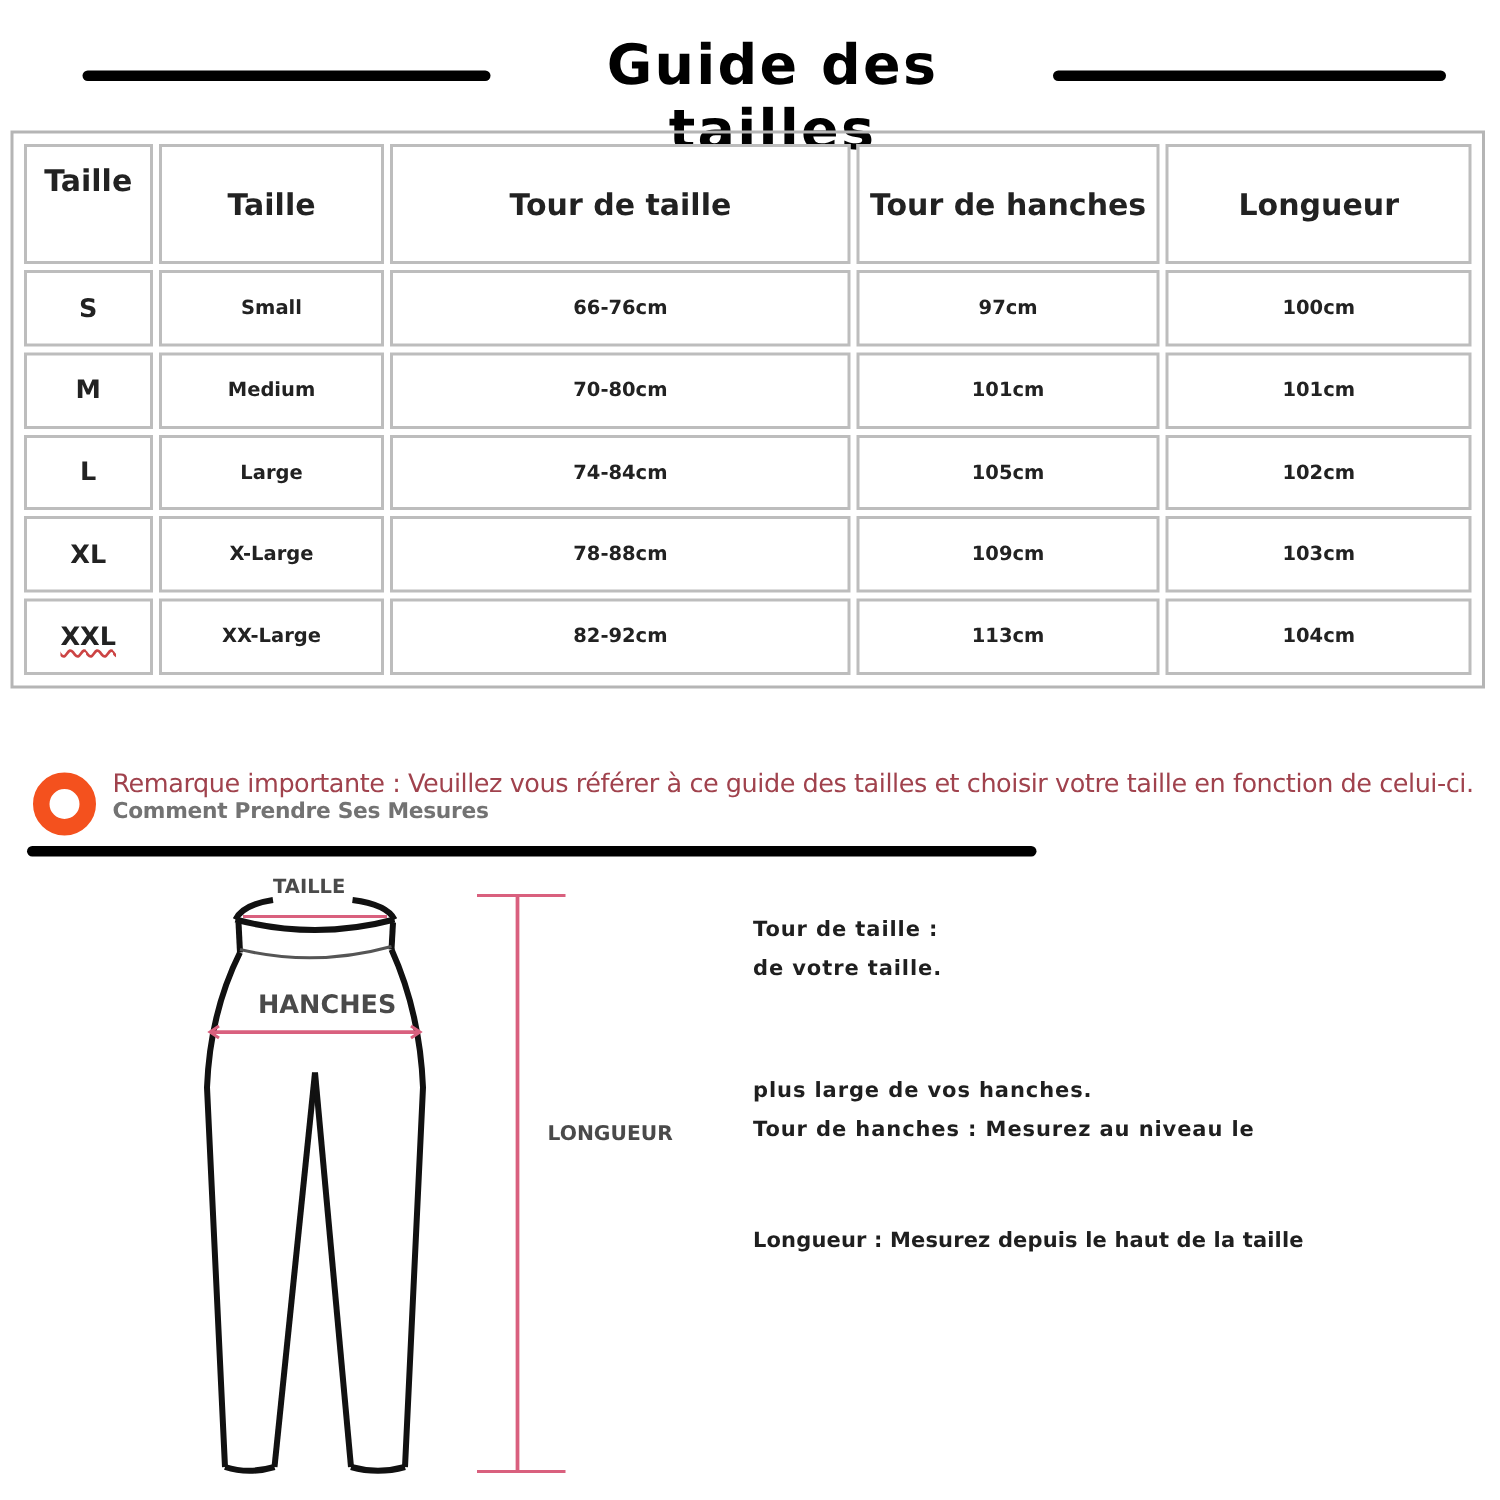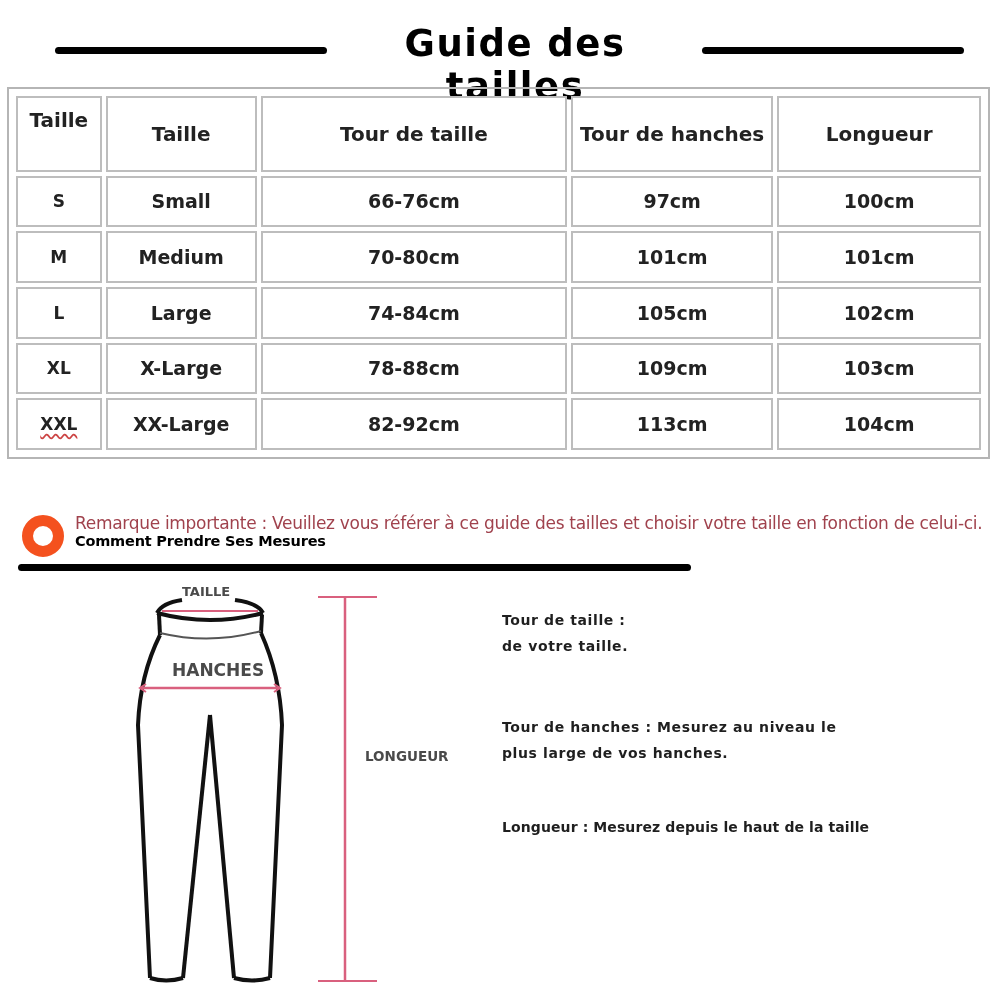--- a/index.html
+++ b/index.html
@@ -12,33 +12,33 @@
     .title-line.left { left: 55px; width: 272px; }
     .title-line.right { left: 702px; width: 262px; }
     .title-text { position: absolute; left: 330px; top: 12px; width: 370px; text-align: center;
       font-family: "DejaVu Sans", sans-serif; font-weight: bold; font-size: 37px; letter-spacing: 1.5px; color: #000; }
 
     
     .table-wrap { position: absolute; left: 7px; top: 87px; width: 983px; height: 372px;
       border: 2px solid #b5b5b5; padding: 3px; }
     table { border-collapse: separate; border-spacing: 4px; width: 100%; height: 100%; }
     td, th { border: 2px solid #bdbdbd; text-align: center; vertical-align: middle;
-      font-family: "DejaVu Sans", sans-serif; font-weight: bold; font-size: 19px; color: #222; background: #fff; }
+      font-family: "DejaVu Sans", sans-serif; font-weight: bold; font-size: 13px; color: #222; background: #fff; }
     th { font-size: 20px; }
     col.c0 { width: 86px; } col.c1 { width: 152px; } col.c2 { width: 310px; } col.c3 { width: 204px; } col.c4 { width: 205px; }
     td.size-code { font-size: 17px; }
     td.xxl span { text-decoration: underline wavy #c44; text-underline-offset: 3px; }
 
     
     .remark-icon { position: absolute; left: 22px; top: 515px; width: 42px; height: 42px; border-radius: 50%;
       border: 11px solid #f4511e; background: #fff; }
     .remark-text { position: absolute; left: 75px; top: 513px; font-family: "DejaVu Sans", sans-serif; font-weight: normal;
       font-size: 17px; color: #a0424d; white-space: nowrap; letter-spacing: -0.3px; }
     .howto-text { position: absolute; left: 75px; top: 533px; font-family: "DejaVu Sans", sans-serif; font-weight: bold;
-      font-size: 14.5px; color: #000000; white-space: nowrap; letter-spacing: -0.2px; }
+      font-size: 14.5px; color: #737373; white-space: nowrap; letter-spacing: -0.2px; }
     .section-rule { position: absolute; left: 18px; top: 564px; width: 673px; height: 7px; background: #000; border-radius: 4px; }
 
     
     .diagram { position: absolute; left: 100px; top: 575px; width: 380px; height: 425px; }
     .diagram svg { position: absolute; left: 0; top: 0; }
     .lbl { position: absolute; font-family: "DejaVu Sans", sans-serif; font-weight: bold; color: #4a4a4a; }
     .lbl-taille { left: 82px; top: 9px; font-size: 13px; }
     .lbl-hanches { left: 72px; top: 85px; font-size: 17px; }
     .lbl-longueur { left: 265px; top: 173px; font-size: 13.5px; }
 
@@ -153,18 +153,18 @@
   <div class="lbl lbl-taille">TAILLE</div>
   <div class="lbl lbl-hanches">HANCHES</div>
   <div class="lbl lbl-longueur">LONGUEUR</div>
 </div>
 
 <div class="instr i1">
   <div>Tour de taille  :</div>
   <div>de votre taille.</div>
 </div>
 <div class="instr i2">
+  <div>plus large de vos hanches.</div>
   <div>Tour de hanches : Mesurez au niveau le</div>
-  <div>plus large de vos hanches.</div>
 </div>
 <div class="instr i3">
   <div>Longueur : Mesurez depuis le haut de la taille</div>
 </div>
 
 </body></html>

